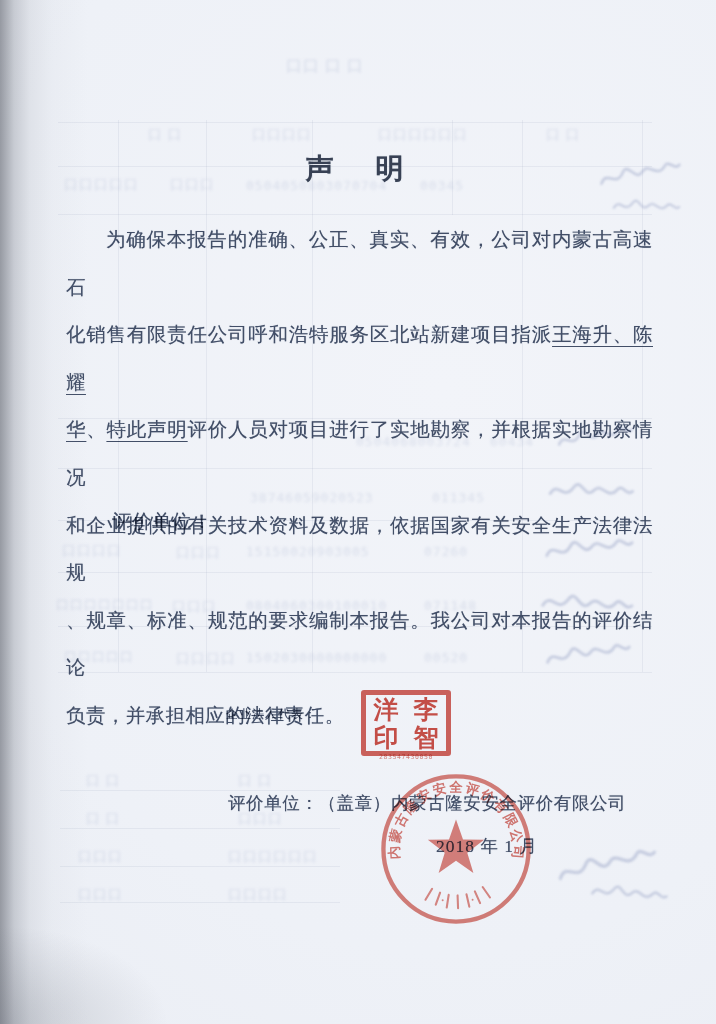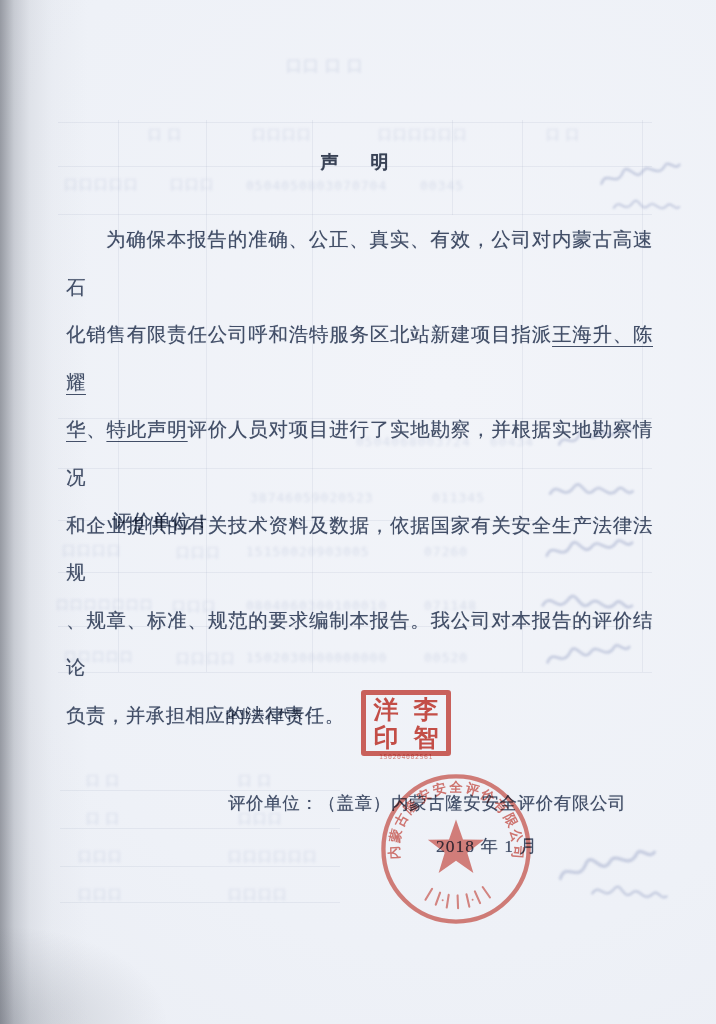--- a/index.html
+++ b/index.html
@@ -24,21 +24,21 @@
     position:absolute;color:#93a0c2;opacity:.30;filter:blur(1.7px);
     white-space:nowrap;z-index:1;letter-spacing:1px;
   }
   .bt-mono{font-family:"DejaVu Sans Mono",monospace;opacity:.26;}
   .bt-line{position:absolute;background:#7b88a8;opacity:.10;z-index:1;filter:blur(.6px);}
   .bt-sig{position:absolute;z-index:1;opacity:.42;filter:blur(1.1px);}
   .bt-sig path{stroke:#8e9ac0;stroke-width:2.4;fill:none;stroke-linecap:round;}
   
   .ink{position:absolute;color:#46526a;z-index:3;mix-blend-mode:multiply;
        text-shadow:0 0 .7px rgba(70,85,110,.55);white-space:nowrap;}
-  .title{left:0;right:0;top:150px;text-align:center;font-size:18px;font-weight:bold;
+  .title{left:0;right:0;top:150px;text-align:center;font-size:28px;font-weight:bold;
          color:#3b4456;letter-spacing:7px;}
   .para{left:66px;top:216px;width:587px;font-size:19.5px;line-height:47.6px;
         white-space:normal;letter-spacing:.4px;}
   .para .line{text-align:justify;text-align-last:justify;}
   .para .line:last-child{text-align-last:left;}
   .para .line.indent{text-indent:40px;}
   .para .u{text-decoration:underline;text-underline-offset:5px;text-decoration-thickness:1px;}
   .closing{left:112px;top:508px;font-size:19.5px;letter-spacing:.5px;}
   .rep-label{left:226px;top:706px;font-size:12px;letter-spacing:1px;}
   .unit-line{left:228px;top:791px;font-size:17.5px;letter-spacing:.6px;}
@@ -173,21 +173,21 @@
       <circle cx="66.5" cy="131.8" r="1" fill="#d14f44" stroke="none"></circle>
     </g>
   </svg>
 
   <div class="sq-seal">
     <span>洋</span>
     <span>李</span>
     <span>印</span>
     <span>智</span>
   </div>
-  <div class="sq-seal-num">150204002561</div>
+  <div class="sq-seal-num">283547430050</div>
 
   <div class="ink title">声　明</div>
 
   <div class="ink para" id="paragraph">
       <div class="line indent"><span>为确保本报告的准确、公正、真实、有效，公司对内蒙古高速石</span></div>
       <div class="line"><span>化销售有限责任公司呼和浩特服务区北站新建项目指派</span><span class="u">王海升、陈耀</span></div>
       <div class="line"><span class="u">华</span><span>、</span><span class="u">特此声明</span><span>评价人员对项目进行了实地勘察，并根据实地勘察情况</span></div>
       <div class="line"><span>和企业提供的有关技术资料及数据，依据国家有关安全生产法律法规</span></div>
       <div class="line"><span>、规章、标准、规范的要求编制本报告。我公司对本报告的评价结论</span></div>
       <div class="line"><span>负责，并承担相应的法律责任。</span></div>

